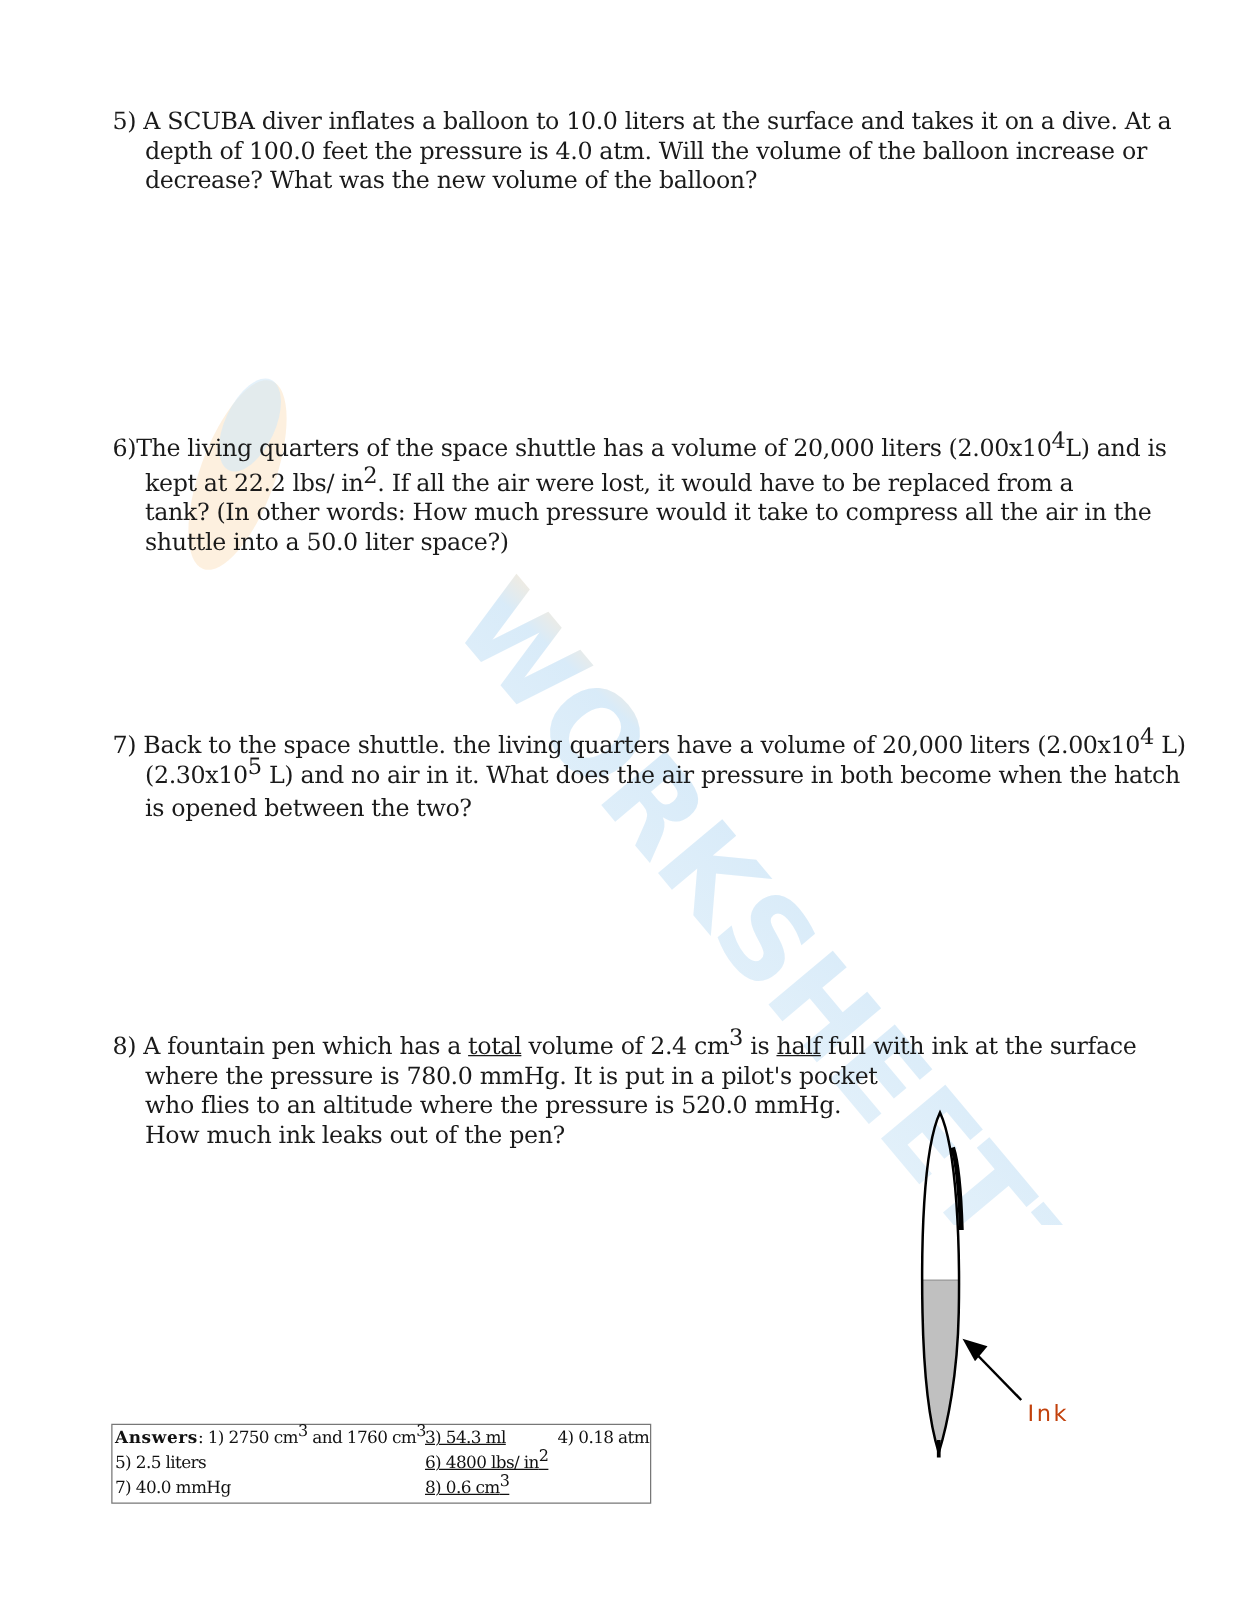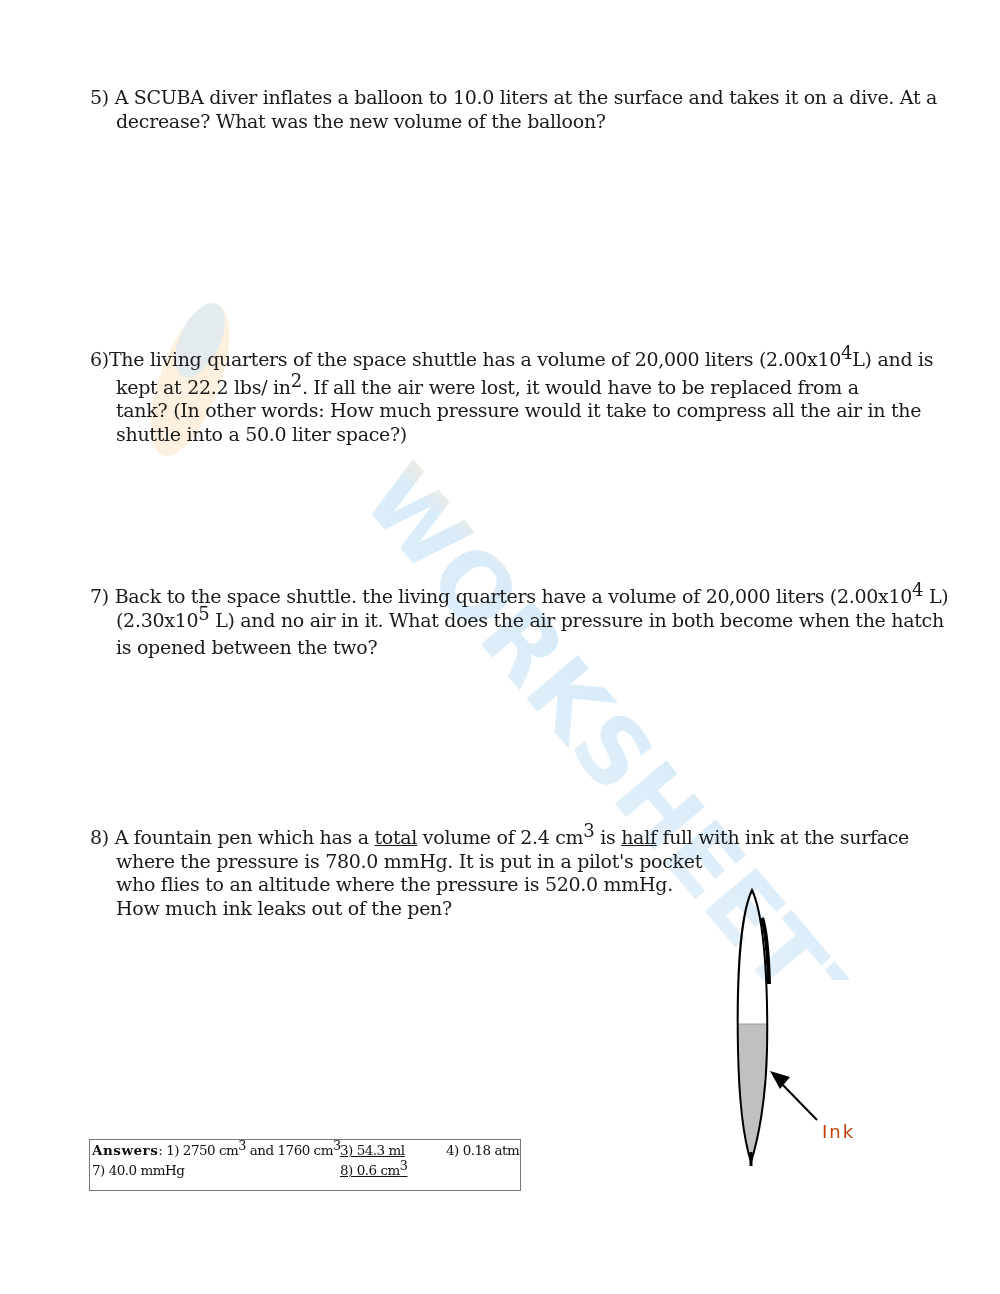--- a/index.html
+++ b/index.html
@@ -24,21 +24,21 @@
   #p6 .line:nth-child(2) { margin-top: 4px; }
   #p7 { top: 585px; }
   #p7 .line:nth-child(3) { margin-top: 4px; }
   #p8 { top: 826px; }
   .pen-figure { position: absolute; left: 720px; top: 880px; width: 160px; height: 290px; }
   .ink-label {
     position: absolute; left: 822px; top: 1121px;
     font-family: "DejaVu Sans", sans-serif; font-size: 18px; letter-spacing: 2px; color: #c2410c;
   }
   .answers {
-    position: absolute; left: 89px; top: 1139px; width: 432px; height: 52px;
+    position: absolute; left: 89px; top: 1139px; width: 432px; height: 64px;
     border: 1px solid #777; box-sizing: border-box;
     font-size: 13.5px; line-height: 20px; letter-spacing: -0.5px; color: #111;
   }
   .answers .row { position: relative; height: 20px; }
   .answers .cell { position: absolute; top: 0; white-space: nowrap; }
   .answers .c1 { left: 2px; }
   .answers .c2 { left: 250px; text-decoration: underline; }
   .answers .c3 { left: 356px; }
   .answers b { letter-spacing: 0.5px; }
 </style>
@@ -54,20 +54,21 @@
       <stop offset="1" stop-color="#fde6c8" stop-opacity="0.7"></stop>
     </linearGradient>
   </defs>
   <ellipse cx="40" cy="80" rx="30" ry="80" fill="#fbe3c4" opacity="0.55" transform="rotate(20 40 80)"></ellipse>
   <ellipse cx="50" cy="40" rx="20" ry="40" fill="#d2e7f7" opacity="0.6" transform="rotate(25 50 40)"></ellipse>
   <text x="210" y="200" font-family="DejaVu Sans, sans-serif" font-weight="bold" font-size="92" fill="url(#wmg)" transform="rotate(50 210 200)">WORKSHEETZONE</text>
 </svg>
 
 <div class="problem" id="p5">
   <div class="line"><span>5)</span> <span>A SCUBA diver inflates a balloon to 10.0 liters at the surface and takes it on a dive.  At a</span></div>
+  <div class="line indent">depth of 100.0 feet the pressure is 4.0 atm.  Will the volume of the balloon increase or</div>
   <div class="line indent">decrease?  What was the new volume of the balloon?</div>
 </div>
 
 <div class="problem" id="p6">
   <div class="line"><span>6)</span><span>The living quarters of the space shuttle has a volume of 20,000 liters (2.00x10</span><sup>4</sup><span>L) and is</span></div>
   <div class="line indent"><span>kept at 22.2 lbs/ in</span><sup>2</sup><span>.  If all the air were lost, it would have to be replaced from a</span></div>
   <div class="line indent">tank? (In other words: How much pressure would it take to compress all the air in the</div>
   <div class="line indent">shuttle into a 50.0 liter space?)</div>
 </div>
 
@@ -100,16 +101,20 @@
 </svg>
 <div class="ink-label">Ink</div>
 
 <div class="answers">
   <div class="row">
     <span class="cell c1"><b>Answers</b>: <span>1) 2750 cm</span><sup>3</sup><span> and 1760 cm</span><sup>3</sup></span>
     <span class="cell c2">3) 54.3 ml</span>
     <span class="cell c3">4) 0.18 atm</span>
   </div>
   <div class="row">
+    <span class="cell c1">5) 2.5 liters</span>
+    <span class="cell c2"><span>6) 4800 lbs/ in</span><sup>2</sup></span>
+  </div>
+  <div class="row">
     <span class="cell c1">7) 40.0 mmHg</span>
     <span class="cell c2"><span>8) 0.6 cm</span><sup>3</sup></span>
   </div>
 </div>
 
 </body></html>

